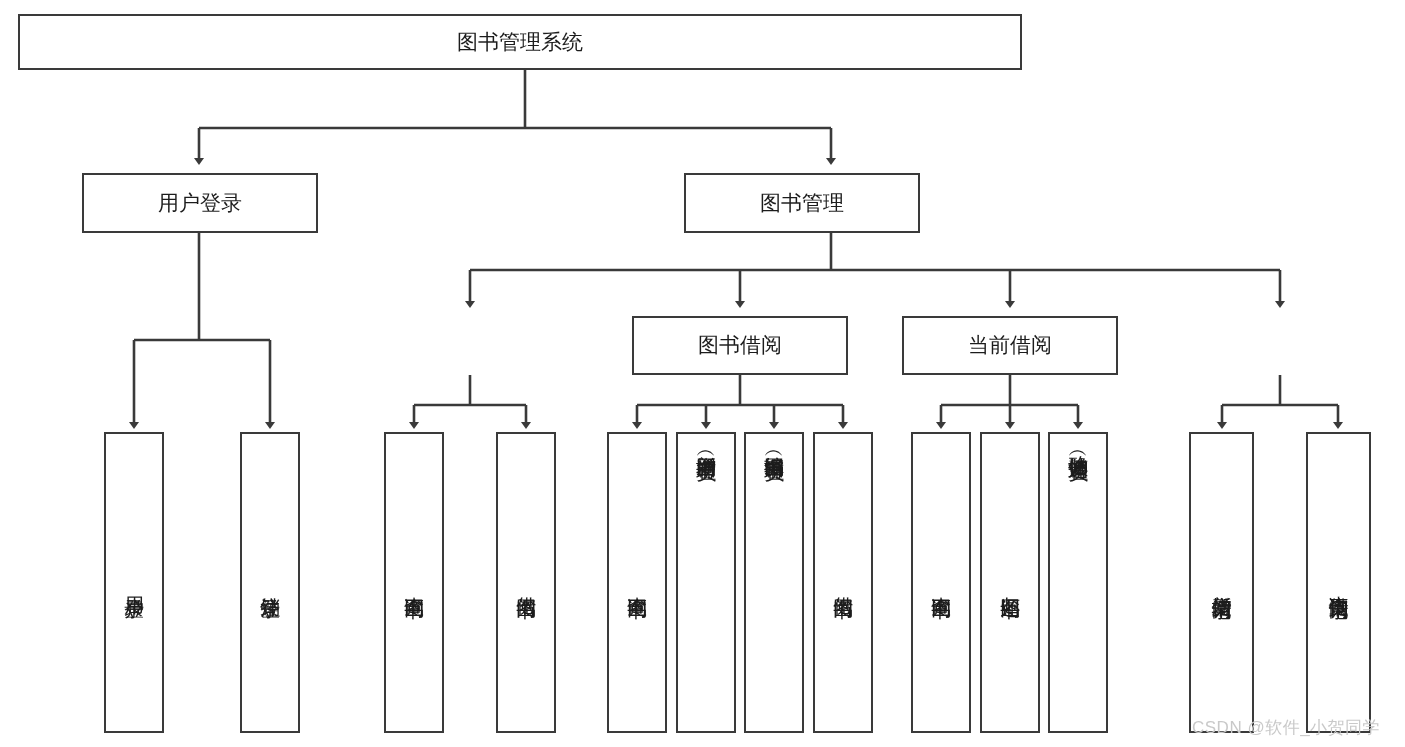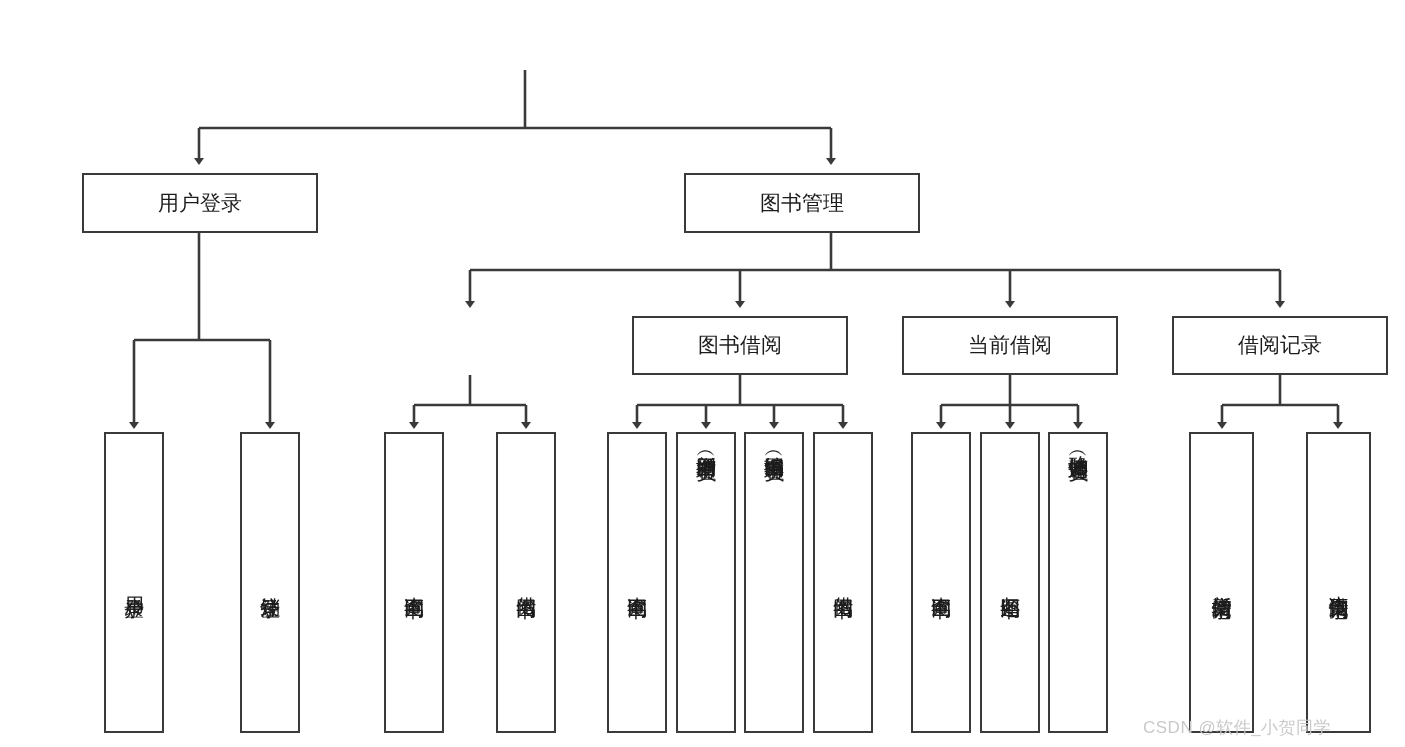--- a/index.html
+++ b/index.html
@@ -59,21 +59,21 @@
   .node.v.top {
     justify-content: flex-start;
     padding-top: 6px;
   }
   .label {
     display: block;
     white-space: pre-wrap;
   }
   #watermark {
     position: absolute;
-    left: 1143px;
+    left: 1192px;
     top: 716px;
     font-size: 17px;
     color: #c9c9c9;
     letter-spacing: 0.5px;
     white-space: nowrap;
     user-select: none;
   }
 </style>
 </head>
 <body>
@@ -123,36 +123,36 @@
       <path d="M1010,405 L1010,425" marker-end="url(#arrow)"></path>
       <path d="M1078,405 L1078,425" marker-end="url(#arrow)"></path>
 
       <path d="M1280,375 L1280,405"></path>
       <path d="M1222,405 L1338,405"></path>
       <path d="M1222,405 L1222,425" marker-end="url(#arrow)"></path>
       <path d="M1338,405 L1338,425" marker-end="url(#arrow)"></path>
     </g>
   </svg>
 
+  <div class="node root" style="left:18px; top:14px; width:1004px; height:56px;">
+    <span class="label">图书管理系统</span>
+  </div>
 
   <div class="node h" style="left:82px; top:173px; width:236px; height:60px;">
     <span class="label">用户登录</span>
   </div>
   <div class="node h" style="left:684px; top:173px; width:236px; height:60px;">
     <span class="label">图书管理</span>
   </div>
 
   <div class="node h" style="left:902px; top:316px; width:216px; height:59px;">
     <span class="label">当前借阅</span>
   </div>
   <div class="node h" style="left:632px; top:316px; width:216px; height:59px;">
     <span class="label">图书借阅</span>
-  </div>
-  <div class="node h" style="left:1172px; top:316px; width:216px; height:59px;">
-    <span class="label">借阅记录</span>
   </div>
 
   <div class="node v mid" style="left:104px; top:432px; width:60px; height:301px;">
     <span class="label">用户登录</span>
   </div>
   <div class="node v mid" style="left:240px; top:432px; width:60px; height:301px;">
     <span class="label">注销登录</span>
   </div>
 
   <div class="node v mid" style="left:384px; top:432px; width:60px; height:301px;">

